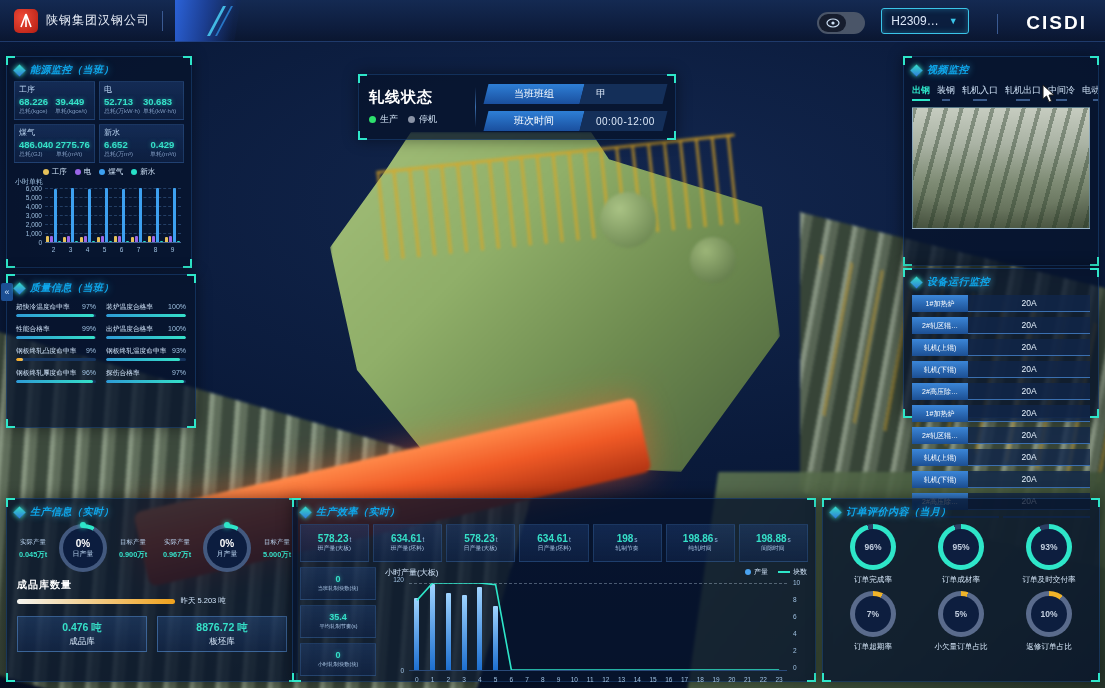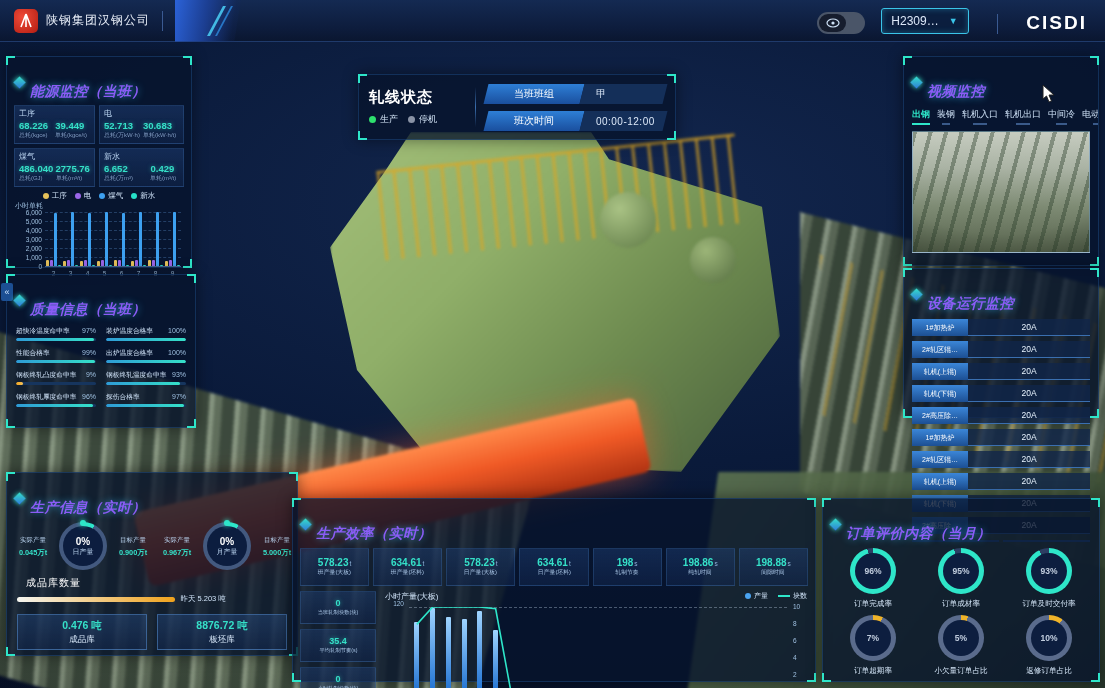--- a/index.html
+++ b/index.html
@@ -67,22 +67,22 @@
   .panel { position:absolute; background:rgba(7,19,43,.78); border:1px solid rgba(46,120,200,.28);
     box-shadow:0 0 14px rgba(0,0,0,.45); z-index:20; }
   .corner { position:absolute; width:9px; height:9px; border-color:#2ee6c9; border-style:solid; z-index:2; }
   .c-tl { left:-1px; top:-1px; border-width:2px 0 0 2px; }
   .c-tr { right:-1px; top:-1px; border-width:2px 2px 0 0; }
   .c-bl { left:-1px; bottom:-1px; border-width:0 0 2px 2px; }
   .c-br { right:-1px; bottom:-1px; border-width:0 2px 2px 0; }
   .phdr { display:flex; align-items:center; gap:6px; padding:6px 8px 3px; }
   .dia { width:9px; height:9px; flex:none; transform:rotate(45deg);
     background:linear-gradient(135deg,#35e0c8,#2f7bd9); box-shadow:0 0 5px #35e0c8; }
-  .ptitle { font-size:14px; font-weight:700; font-style:italic; color:#8b5cf6; letter-spacing:.5px;
-    text-shadow:0 0 7px rgba(60,200,255,.65); white-space:nowrap;margin-top:20px; }
+  .ptitle { font-size:10px; font-weight:700; font-style:italic; color:#0ea5e9; letter-spacing:.5px;
+    text-shadow:0 0 7px rgba(60,200,255,.65); white-space:nowrap; }
 
   
   #p-energy { left:6px; top:56px; width:186px; height:212px; }
   #en-tiles { display:grid; grid-template-columns:1fr 1fr; gap:4px; padding:1px 7px; }
   .en-tile { background:linear-gradient(180deg,rgba(34,70,130,.45),rgba(16,36,74,.6)); border:1px solid rgba(70,130,200,.25); padding:2px 4px 3px; }
   .en-name { font-size:8px; color:#bcd6f2; }
   .en-vals { display:flex; justify-content:space-between; margin-top:1px; }
   .en-v { font-size:9.5px; font-weight:700; color:#35e0c8; text-shadow:0 0 4px rgba(53,224,200,.5); }
   .en-l { font-size:6.5px; color:#7f9ac0; transform:scale(.92); transform-origin:left; white-space:nowrap; }
   #en-legend { display:flex; justify-content:center; gap:8px; padding:3px 0 1px; }
@@ -147,35 +147,35 @@
   #eq-grid { display:grid; grid-template-columns:1fr; gap:5px 8px; padding:3px 8px 0; }
   .eq-it { display:flex; height:17px; }
   .eq-chip { width:56px; background:linear-gradient(180deg,#3b86d8,#1c4f93); color:#fff; font-size:7px;
     display:flex; align-items:center; justify-content:center; white-space:nowrap; cursor:pointer; }
   .eq-val { flex:1; background:rgba(16,38,74,.8); border-bottom:1px solid #3a6fb0; color:#e8f4ff;
     font-size:8.5px; display:flex; align-items:center; justify-content:center; }
   #eq-scroll { display:flex; gap:4px; margin:6px 8px 0; }
   #eq-scroll span { height:2px; background:#2f5f9e; flex:1; cursor:pointer; }
 
   
-  #p-prod { left:6px; top:472px; width:292px; height:184px; }
+  #p-prod { left:6px; top:498px; width:292px; height:184px; }
   #pi-gauges { display:flex; padding:2px 4px; }
   .pg { flex:1; display:flex; align-items:center; justify-content:center; gap:4px; }
   .pg-col { text-align:center; width:44px; }
   .pg-lab { font-size:7px; color:#bcd6f2; white-space:nowrap; transform:scale(.92); }
   .pg-val { font-size:8px; font-weight:700; color:#35e0c8; margin-top:2px; white-space:nowrap; transform:scale(.92); }
   .ring { width:48px; height:48px; border-radius:50%; position:relative; flex:none;
     background:conic-gradient(#2ee6c9 var(--p), #43597f 0); }
   .ring::before { content:""; position:absolute; inset:4px; border-radius:50%; background:#0c1d3f; }
   .ring::after { content:""; position:absolute; left:50%; top:-2px; width:6px; height:6px; margin-left:-3px;
     border-radius:50%; background:#2ee6c9; box-shadow:0 0 5px #2ee6c9; }
   .ring .in { position:absolute; inset:0; display:flex; flex-direction:column; align-items:center; justify-content:center; }
   .ring .pct { font-size:10px; font-weight:700; color:#fff; }
   .ring .nm { font-size:7px; color:#bcd6f2; }
-  #pi-stock-title { font-size:10px; font-weight:400; color:#fff; padding:4px 10px 2px; letter-spacing:1px;margin-left:9px; }
+  #pi-stock-title { font-size:10px; font-weight:700; color:#fff; padding:4px 10px 2px; letter-spacing:1px; }
   .pi-barrow { display:flex; align-items:center; gap:5px; padding:2px 10px; }
   .pi-bar { height:5px; border-radius:3px; }
   .pi-bar.teal { background:linear-gradient(90deg,#2e9bd6,#35e0c8); }
   .pi-bar.amber { background:linear-gradient(90deg,#f5f5f0,#f0a21c); }
   .pi-barlab { font-size:7.5px; color:#cfe2f7; white-space:nowrap; }
   #pi-cards { display:flex; gap:10px; padding:8px 10px 0; }
   .pi-card { flex:1; height:36px; border:1px solid rgba(90,150,220,.5);
     background:linear-gradient(180deg,rgba(40,80,140,.4),rgba(18,40,80,.55));
     display:flex; flex-direction:column; align-items:center; justify-content:center; }
   .pi-card .v { font-size:10.5px; font-weight:700; color:#35e0c8; }

